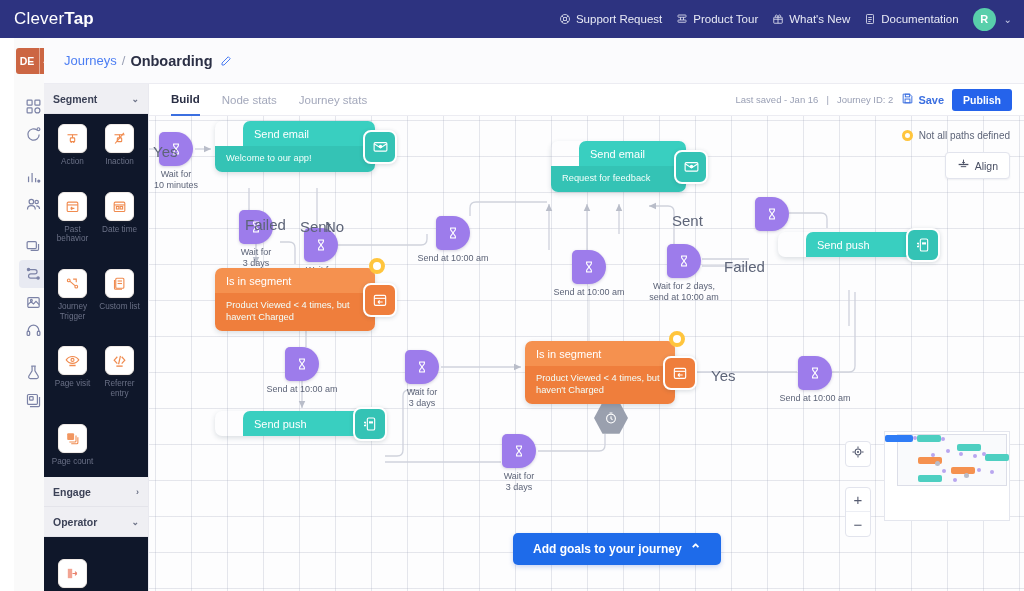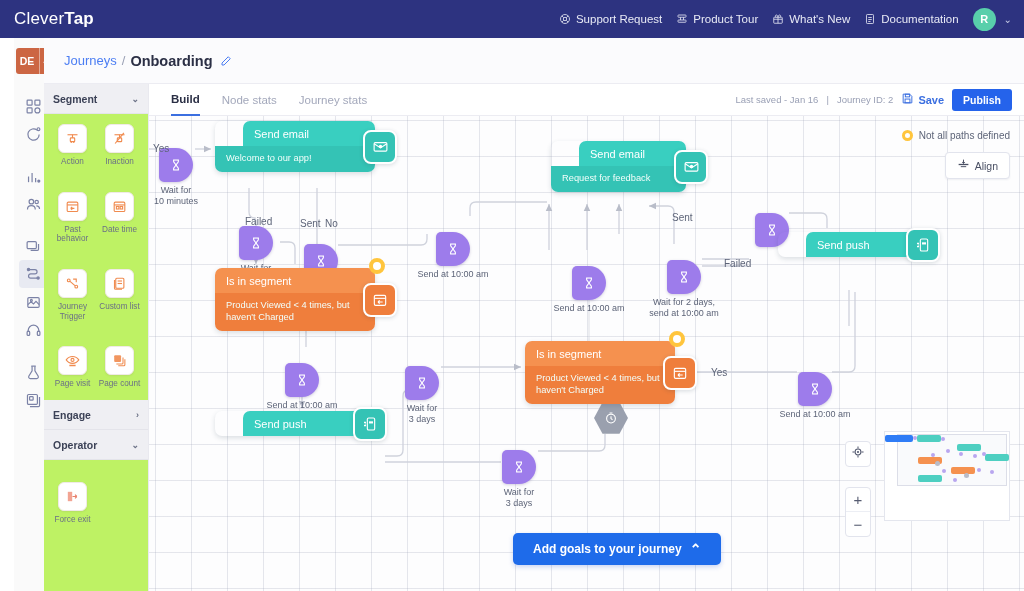--- a/index.html
+++ b/index.html
@@ -67,21 +67,21 @@
     display: flex; align-items: center; padding-left: 20px;
   }
   #crumb-journeys { font-size: 13px; color: #4c7ef3; cursor: pointer; }
   #crumb-sep { font-size: 13px; color: #9aa0b5; margin: 0 5px; }
   #crumb-current { font-size: 14.5px; color: #2b2f45; font-weight: bold; }
   #crumb-pencil { margin-left: 7px; cursor: pointer; display:flex; }
 
   
   #panel {
     position: absolute; left: 44px; top: 84px; width: 105px; height: 507px;
-    background: #bef264; border-right: 1px solid #e9e9ef;
+    background: #0f172a; border-right: 1px solid #e9e9ef;
     font-size: 10px;
   }
   .panel-header {
     height: 30px; display: flex; align-items: center; padding: 0 9px;
     background: #efeff3; color: #3c4257; font-weight: bold; font-size: 10.5px;
     cursor: pointer; border-bottom: 1px solid #e4e4ea;
   }
   .panel-header .chev { margin-left: auto; color: #6b7186; font-size: 9px; }
   .tile-grid {
     display: flex; flex-wrap: wrap; padding: 10px 5px 4px; gap: 18px 0;
@@ -154,21 +154,21 @@
   }
   .node-badge.teal { background: #34c3b5; }
   .node-badge.orange { background: #ef7e3c; }
   .node-dot {
     position: absolute; right: -10px; top: -10px;
     width: 16px; height: 16px; border-radius: 50%;
     background: #fff; border: 4px solid #ffc53d;
   }
 
   
-  .waitnode { position: absolute; cursor: pointer; margin-top: 16px; }
+  .waitnode { position: absolute; cursor: pointer; }
   .waitnode .shape {
     width: 34px; height: 34px; background: #9d7ceb;
     border-radius: 5px 17px 17px 5px;
     display: flex; align-items: center; justify-content: center;
     color: #fff; box-shadow: 0 1px 3px rgba(60,40,110,.22);
   }
   .waitnode .cap {
     position: absolute; top: 37px; left: 50%; transform: translateX(-50%);
     font-size: 9px; color: #5d6478; text-align: center; white-space: nowrap;
     line-height: 1.25;
@@ -176,21 +176,21 @@
 
   
   .hexnode { position: absolute; width: 34px; height: 34px; cursor: pointer; }
   .hexnode .shape {
     width: 34px; height: 34px; background: #9aa0ae;
     clip-path: polygon(25% 4%, 75% 4%, 100% 50%, 75% 96%, 25% 96%, 0% 50%);
     display: flex; align-items: center; justify-content: center; color: #fff;
   }
 
   .edgelabel {
-    position: absolute; font-size: 10px; color: #5d6478; white-space: nowrap;
+    position: absolute; font-size: 15px; color: #5d6478; white-space: nowrap;
   }
 
   
   #warnbox {
     position: absolute; right: 14px; top: 14px; display: flex; align-items: center;
     gap: 6px; font-size: 10px; color: #5d6478;
   }
   #warn-dot { width: 11px; height: 11px; border-radius: 50%;
               background: #fff; border: 3px solid #ffc53d; }
   #alignbtn {
@@ -467,20 +467,31 @@
     </div>
     <div class="tile">
       <div class="box">
         <svg width="15" height="15" viewBox="0 0 24 24" fill="none" stroke="currentColor" stroke-width="1.8">
           <path d="M2 11s3.6-5.5 10-5.5S22 11 22 11s-3.6 5.5-10 5.5S2 11 2 11z"></path>
           <circle cx="12" cy="11" r="2.4"></circle>
             <line x1="7" y1="20" x2="17" y2="20" stroke-width="2.4"></line>
         </svg>
       </div>
       <div class="cap">Page visit</div>
+    </div>
+    <div class="tile">
+      <div class="box">
+        <svg width="15" height="15" viewBox="0 0 24 24" fill="none" stroke="currentColor" stroke-width="1.9">
+          <path d="M8.5 6L3.5 11.5 8.5 17"></path>
+            <path d="M15.5 6l5 5.5-5 5.5"></path>
+            <line x1="13.5" y1="4.5" x2="10.5" y2="18"></line>
+          <line x1="7" y1="21" x2="17" y2="21" stroke-width="2.2"></line>
+        </svg>
+      </div>
+      <div class="cap">Referrer entry</div>
     </div>
     <div class="tile">
       <div class="box">
         <svg width="15" height="15" viewBox="0 0 24 24" fill="none" stroke="currentColor" stroke-width="1.7">
           <rect x="3.5" y="3.5" width="11" height="11" rx="1.6" fill="currentColor" stroke="none" opacity=".9"></rect>
           <path d="M7 17.5h9a1.6 1.6 0 0 0 1.6-1.6V7"></path>
             <path d="M10 20.5h9a1.6 1.6 0 0 0 1.6-1.6V10"></path>
         </svg>
       </div>
       <div class="cap">Page count</div>

